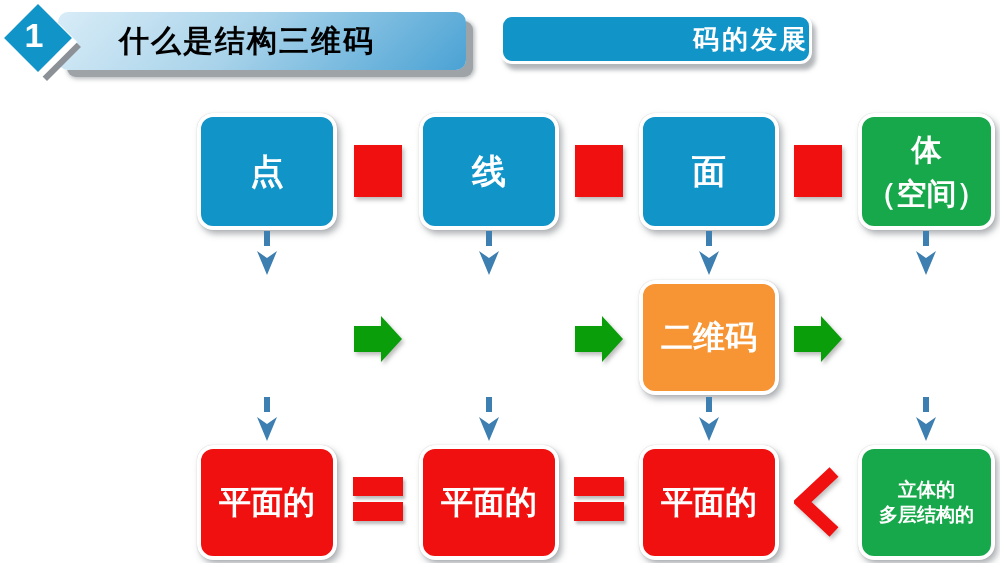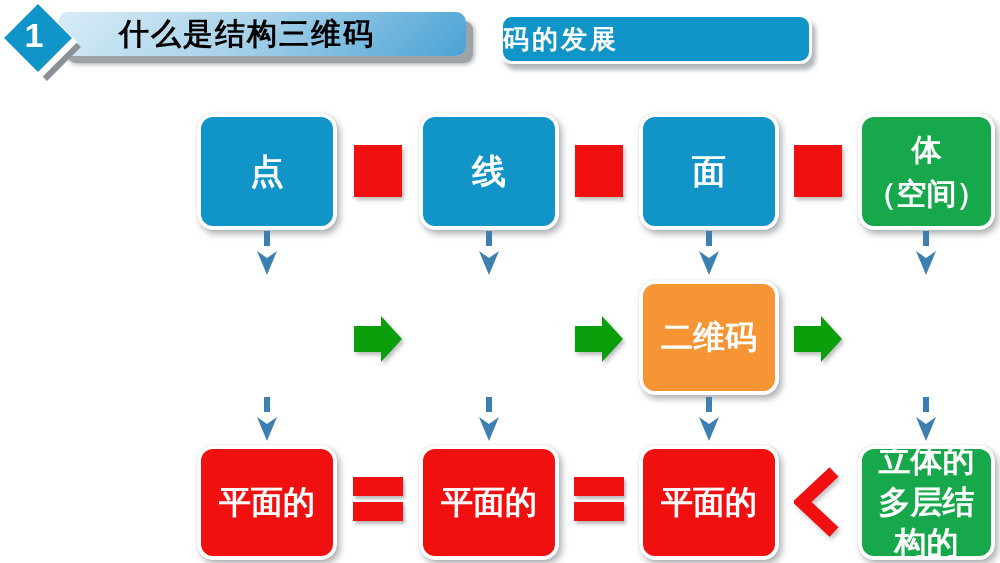--- a/index.html
+++ b/index.html
@@ -10,31 +10,31 @@
   
   .badge-wrap{position:absolute;left:0;top:0;width:84px;height:84px;z-index:5;}
   .diamond{position:absolute;transform:rotate(45deg);}
   .d-gray{left:23px;top:23px;width:48px;height:48px;background:#8B9196;}
   .d-white{left:17px;top:17px;width:50px;height:50px;background:#fff;}
   .d-blue{left:14px;top:14px;width:48px;height:48px;background:var(--box-blue);}
   .badge-num{position:absolute;left:10px;top:11px;width:48px;height:48px;
     display:flex;align-items:center;justify-content:center;
     color:#fff;font-size:34px;font-weight:bold;z-index:6;}
 
-  .banner{position:absolute;left:58px;top:12px;width:408px;height:44px;
+  .banner{position:absolute;left:58px;top:12px;width:408px;height:58px;
     border-radius:10px;
     background:linear-gradient(135deg,var(--banner-light) 0%,#A9D3EA 45%,var(--banner-dark) 100%);
     box-shadow:8px 8px 0 -1px #9EA3A8, 9px 9px 4px rgba(130,135,140,.55);
     display:flex;align-items:center;justify-content:center;z-index:2;}
   .banner-title{color:#000;font-size:30px;font-weight:bold;letter-spacing:2px;
     padding-right:30px;white-space:nowrap;}
 
   .tag-btn{position:absolute;left:500px;top:14px;width:312px;height:50px;
     background:var(--box-blue);border:3px solid #fff;border-radius:12px;
-    box-sizing:border-box;display:flex;align-items:center;justify-content:flex-start;
+    box-sizing:border-box;display:flex;align-items:center;justify-content:flex-end;
     box-shadow:4px 6px 4px rgba(130,135,140,.6);}
   .tag-btn span{color:#fff;font-size:26px;font-weight:bold;letter-spacing:3px;}
 
   
   .box{position:absolute;box-sizing:border-box;border:4px solid #fff;border-radius:16px;
     display:flex;align-items:center;justify-content:center;text-align:center;
     color:#fff;font-weight:bold;white-space:pre-line;
     box-shadow:3px 4px 6px rgba(110,115,120,.55), 0 0 1px rgba(150,150,150,.6);}
   .blue{background:var(--box-blue);}
   .green{background:var(--box-green);}
@@ -46,21 +46,21 @@
   .r3{top:445px;height:115px;}
   .c1{left:197px;width:140px;}
   .c2{left:419px;width:140px;}
   .c3{left:639px;width:140px;}
   .c4{left:858px;width:137px;}
 
   .fs-xl{font-size:34px;}
   .fs-lg{font-size:30px;line-height:1.45;}
   .fs-md{font-size:29px;line-height:1.5;}
   .fs-r3{font-size:32px;}
-  .fs-sm{font-size:32px;line-height:1.3;padding:0 14px;}
+  .fs-sm{font-size:19px;line-height:1.3;padding:0 14px;}
 
   
   .harrow{position:absolute;width:48px;height:52px;
     filter:drop-shadow(2px 3px 2px rgba(120,120,120,.5));}
   .harrow.red polygon{fill:var(--arrow-red);}
   .harrow.grn polygon{fill:var(--arrow-green);}
 
   .vconn{position:absolute;width:20px;height:46px;}
   .vconn rect,.vconn polygon{fill:var(--connector-blue);}
 

